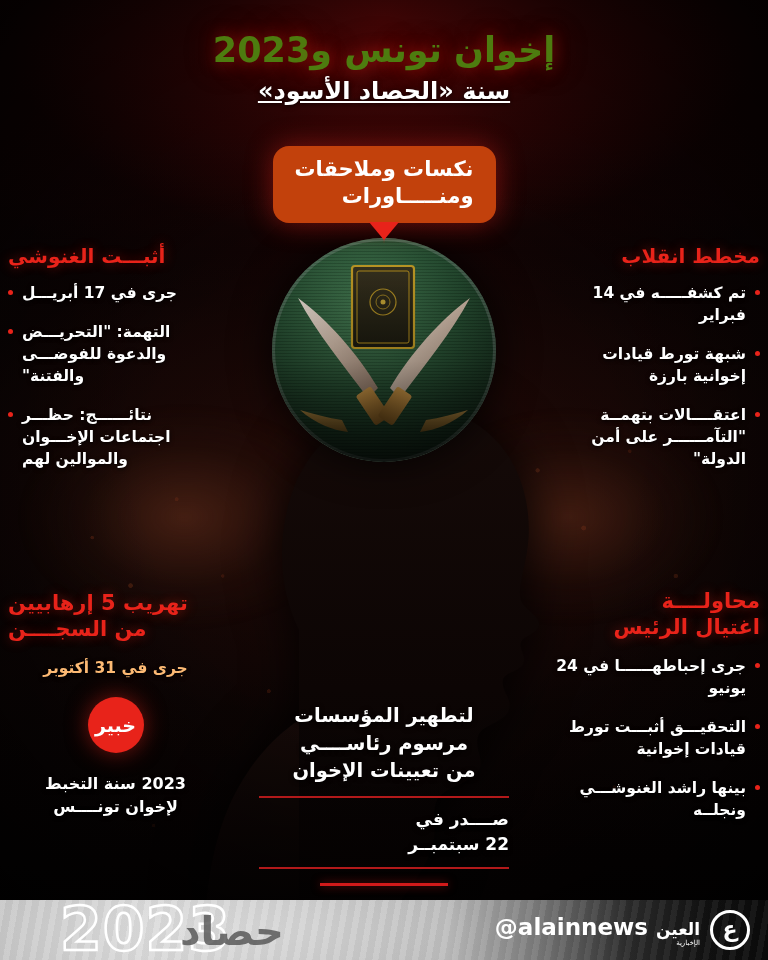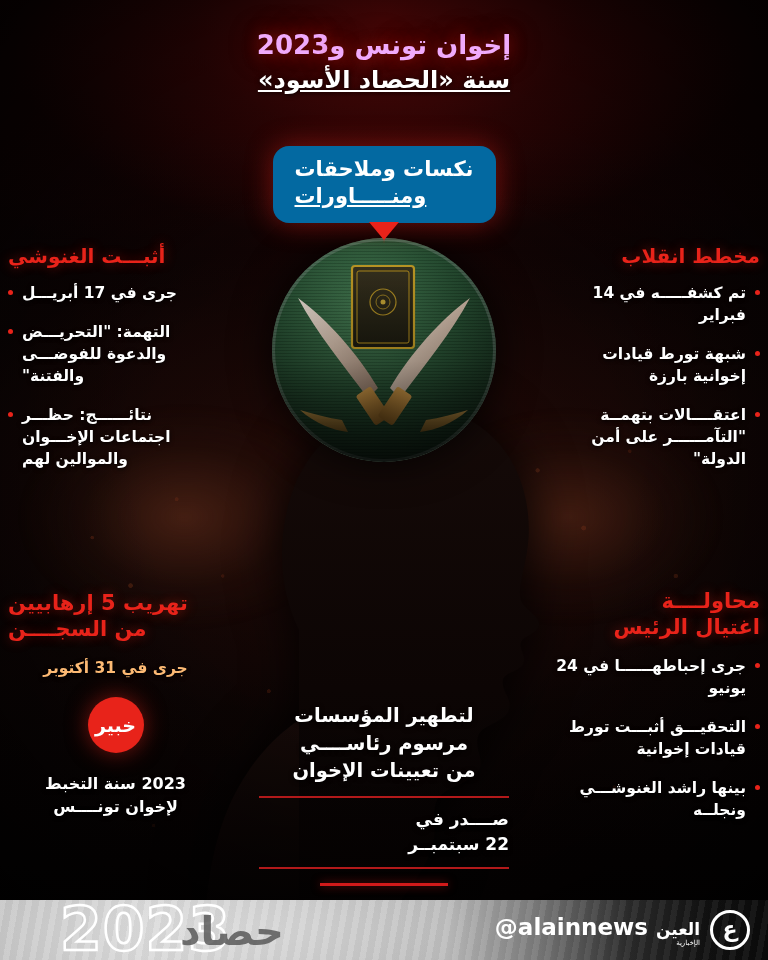--- a/index.html
+++ b/index.html
@@ -58,38 +58,38 @@
   .silhouette svg{width:100%;height:100%;display:block;}
   .vignette{
     position:absolute;inset:0;
     background:radial-gradient(ellipse 78% 62% at 50% 50%, rgba(0,0,0,0) 40%, rgba(0,0,0,.55) 78%, rgba(0,0,0,.88) 100%);
     pointer-events:none;
   }
 
   
   .header{position:absolute;top:30px;left:0;right:0;text-align:center;z-index:6;}
   .title-red{
-    color:#f0abfc;font-size:26px;font-weight:bold;line-height:1.16;
+    color:#4d7c0f;font-size:35px;font-weight:bold;line-height:1.16;
     letter-spacing:.5px;
     text-shadow:0 0 16px rgba(232,35,26,.55),0 0 34px rgba(180,10,10,.35);
   }
   .title-white{
     color:#ffffff;font-size:24px;font-weight:bold;line-height:1.2;margin-top:6px;
     text-shadow:0 1px 5px rgba(0,0,0,.85);
     text-decoration:underline;
   }
 
   
   .bubble-wrap{position:absolute;top:146px;left:0;right:0;display:flex;justify-content:center;z-index:7;}
   .bubble{
-    position:relative;background:#0369a1;color:#fff;border-radius:16px;
-    padding:10px 22px 12px;font-size:21px;font-weight:bold;line-height:1.3;text-align:left;
+    position:relative;background:#c2410c;color:#fff;border-radius:16px;
+    padding:10px 22px 12px;font-size:21px;font-weight:bold;line-height:1.3;text-align:right;
     box-shadow:0 0 28px rgba(232,35,26,.45);
   }
-  .bubble .l2{letter-spacing:0;text-decoration:underline;}
+  .bubble .l2{letter-spacing:0;}
   .bubble:after{
     content:"";position:absolute;bottom:-17px;left:50%;transform:translateX(-50%);
     width:0;height:0;border-left:15px solid transparent;border-right:15px solid transparent;
     border-top:18px solid #e8231a;
   }
   .bubble-arrow-line{
     position:absolute;top:214px;left:50%;transform:translateX(-50%);
     width:2px;height:30px;background:linear-gradient(180deg,#e8231a,rgba(232,35,26,0));z-index:6;
   }
 

